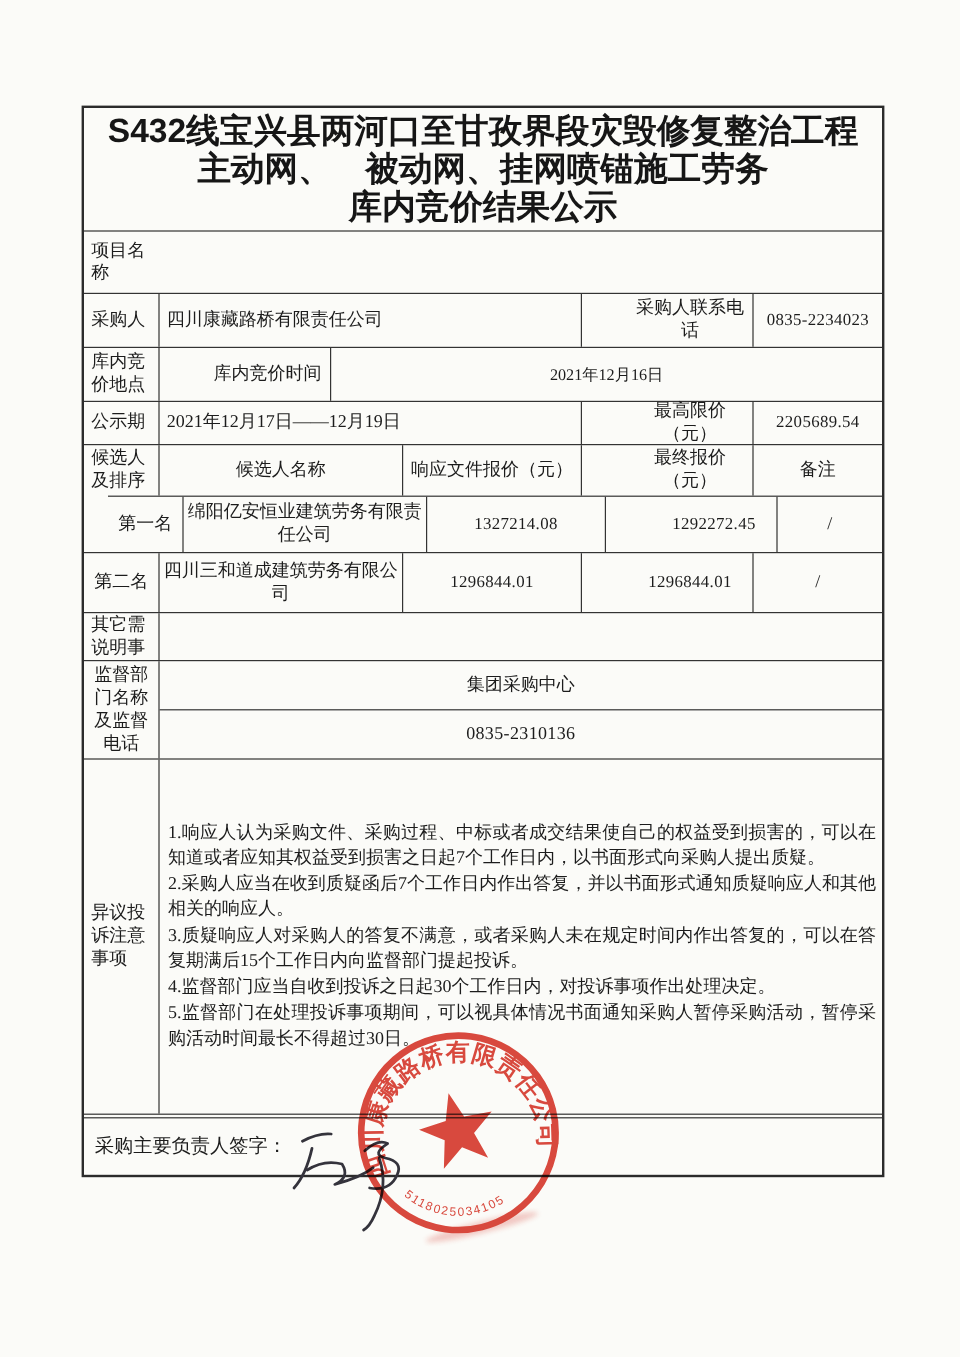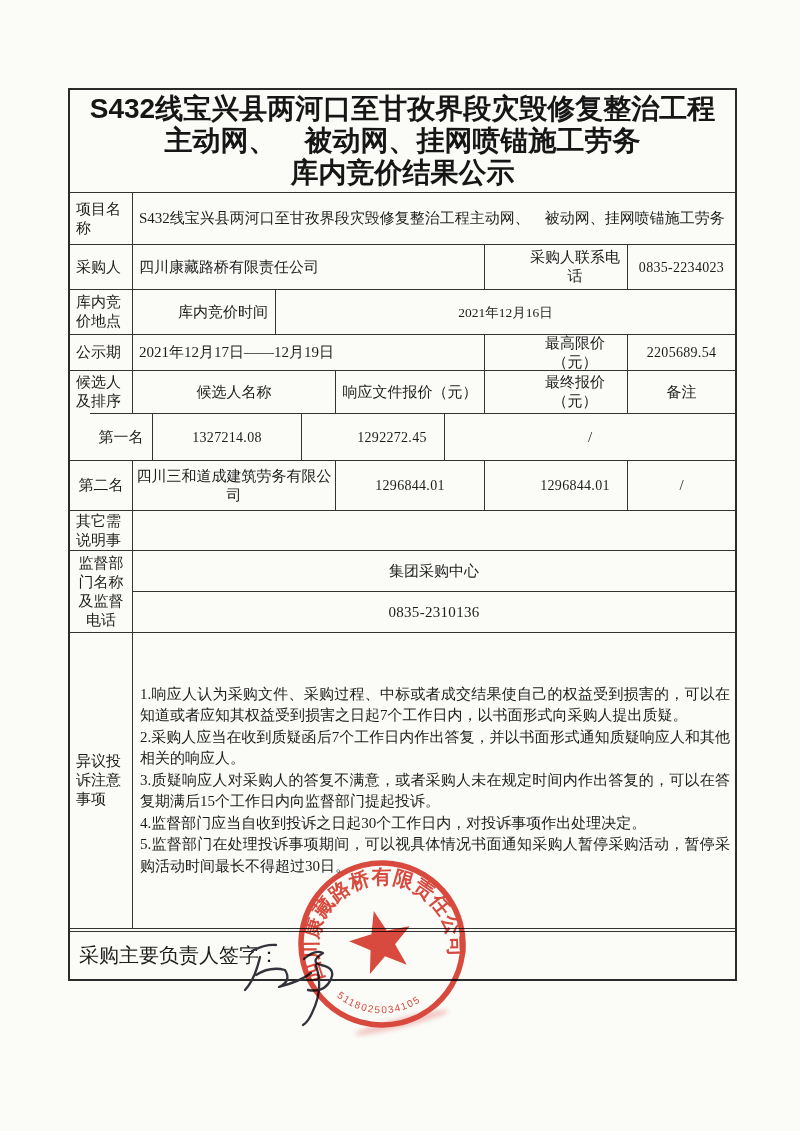--- a/index.html
+++ b/index.html
@@ -39,40 +39,39 @@
   .h-other{height:40px;}
   .h-sup{height:82px;}
   .h-obj{height:296px;}
   .h-sign{height:47px;}
   .dbl-spacer{height:2px;border-top:1.5px solid #333;border-bottom:1.5px solid #333;}
   .sup-stack{display:flex;flex-direction:column;padding:0;align-items:stretch;}
   .sup-sub{flex:1;display:flex;align-items:center;justify-content:center;text-align:center;font-size:15px;}
   .sup-sub + .sup-sub{border-top:1.5px solid #333;}
   .obj-cell{display:flex;flex-direction:column;justify-content:center;align-items:flex-start;padding:8px 5px 8px 7px;font-family:Liberation Serif, serif;}
   .obj-line{font-size:15px;line-height:21.5px;text-align:justify;}
-  .sign-cell{padding-left:9px;font-size:20px;}
+  .sign-cell{padding-left:9px;font-size:16px;}
   
   .stamp{position:absolute;left:287px;top:849px;width:190px;height:190px;mix-blend-mode:multiply;opacity:.92;}
   .handwriting{position:absolute;left:230px;top:925px;width:130px;height:105px;}
   .stamp-red{color:#d93a2e;}
 </style>
 </head>
 <body>
 
 <div class="tbl">
 
   <div class="title-block">
     <div>S432线宝兴县两河口至甘孜界段灾毁修复整治工程</div>
     <div>主动网、　被动网、挂网喷锚施工劳务</div>
     <div>库内竞价结果公示</div>
   </div>
 
   <div class="row h-project">
     <div class="cell nb lab">项目名称</div>
-    <div class="cell grow">S432线宝兴县两河口至甘孜界段灾毁修复整治工程主动网、　被动网、挂网喷锚施工劳务</div>
   </div>
 
   <div class="row h-buyer">
     <div class="cell nb lab">采购人</div>
     <div class="cell" style="width:352px;flex:none;">四川康藏路桥有限责任公司</div>
     <div class="cell w-b2 ctr">采购人联系电话</div>
     <div class="cell grow ctr num">0835-2234023</div>
   </div>
 
   <div class="row h-venue">
@@ -91,20 +90,21 @@
   <div class="row h-chead">
     <div class="cell nb lab">候选人及排序</div>
     <div class="cell w-name ctr">候选人名称</div>
     <div class="cell w-b1 ctr" style="padding:3px 2px;">响应文件报价（元）</div>
     <div class="cell w-b2 ctr">最终报价（元）</div>
     <div class="cell grow ctr">备注</div>
   </div>
 
   <div class="row h-c1">
     <div class="cell nb lab ctr">第一名</div>
+    <div class="cell w-name ctr" style="padding:3px 2px;">绵阳亿安恒业建筑劳务有限责任公司</div>
     <div class="cell w-b1 ctr num">1327214.08</div>
     <div class="cell w-b2 ctr num">1292272.45</div>
     <div class="cell grow ctr">/</div>
   </div>
 
   <div class="row h-c2">
     <div class="cell nb lab ctr">第二名</div>
     <div class="cell w-name ctr" style="padding:3px 2px;">四川三和道成建筑劳务有限公司</div>
     <div class="cell w-b1 ctr num">1296844.01</div>
     <div class="cell w-b2 ctr num">1296844.01</div>

